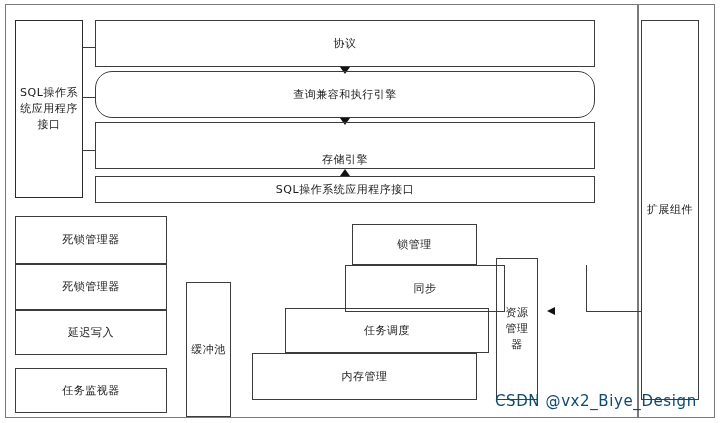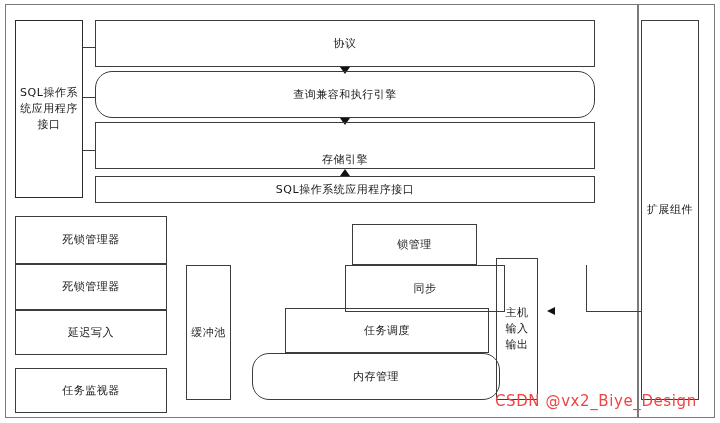--- a/index.html
+++ b/index.html
@@ -69,21 +69,21 @@
   .arrow-left {
     position: absolute;
     width: 0;
     height: 0;
     border-top: 4.5px solid transparent;
     border-bottom: 4.5px solid transparent;
     border-right: 8px solid #111111;
   }
   .watermark {
     position: absolute;
-    color: #ef4444;
+    color: #0c4a6e;
     font-size: 15px;
     letter-spacing: 0.6px;
     white-space: nowrap;
     user-select: none;
     font-family: "DejaVu Sans", "Liberation Sans", sans-serif;
   }
 </style>
 </head>
 <body>
 
@@ -134,37 +134,37 @@
   <div class="box" style="left:15px; top:264px; width:152px; height:46px;">
     <span>死锁管理器</span>
   </div>
   <div class="box" style="left:15px; top:310px; width:152px; height:45px;">
     <span>延迟写入</span>
   </div>
   <div class="box" style="left:15px; top:368px; width:152px; height:45px;">
     <span>任务监视器</span>
   </div>
 
-  <div class="box" style="left:186px; top:265px; width:45px; height:135px;">
+  <div class="box" style="left:186px; top:282px; width:45px; height:135px;">
     <span class="vtext">缓冲池</span>
   </div>
 
   <div class="box" style="left:352px; top:224px; width:125px; height:41px;">
     <span>锁管理</span>
   </div>
   <div class="box" style="left:317px; top:265px; width:160px; height:47px;margin-left:28px;">
     <span>同步</span>
   </div>
   <div class="box" style="left:285px; top:308px; width:204px; height:45px;">
     <span>任务调度</span>
   </div>
-  <div class="box" style="left:252px; top:353px; width:248px; height:47px;border-radius:17px;">
+  <div class="box" style="left:252px; top:353px; width:225px; height:47px;">
     <span>内存管理</span>
   </div>
 
   <div class="box" style="left:496px; top:258px; width:42px; height:142px;">
-    <span class="vtext">主机输入输出</span>
+    <span class="vtext">资源管理器</span>
   </div>
 
 
   <div class="watermark" style="left:495px; top:392px;">CSDN @vx2_Biye_Design</div>
 
 </div>
 
 </body></html>

